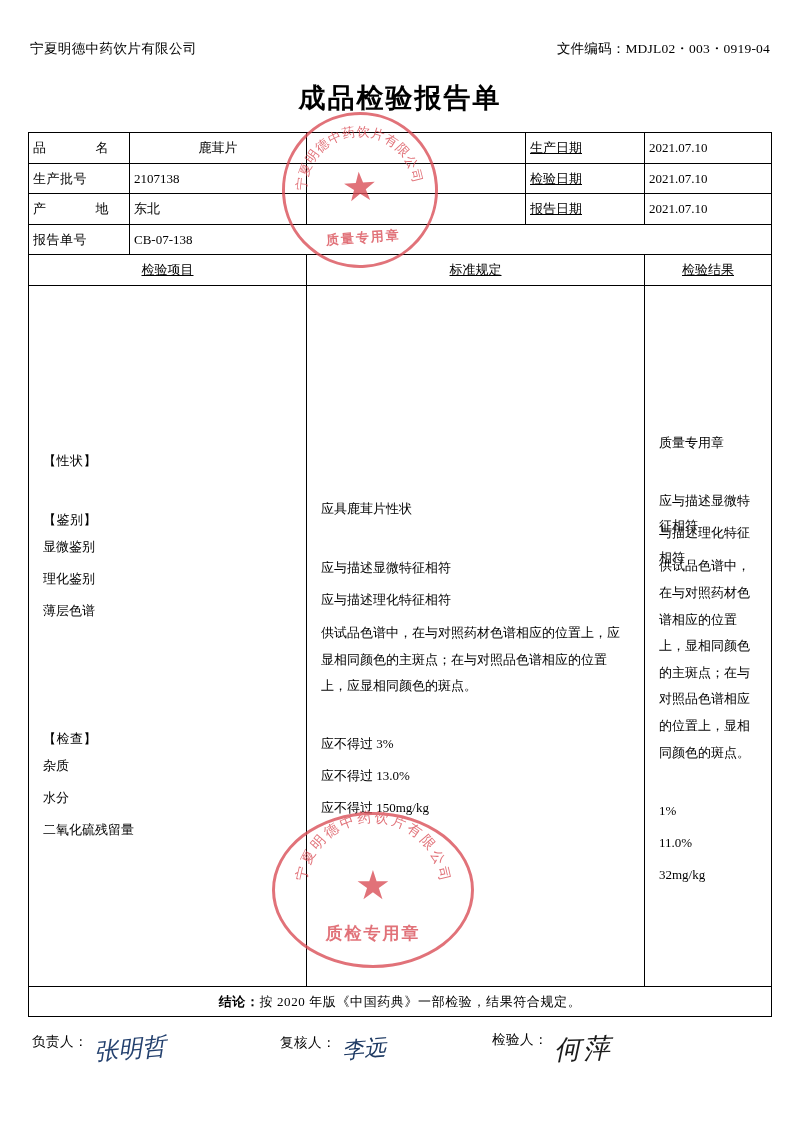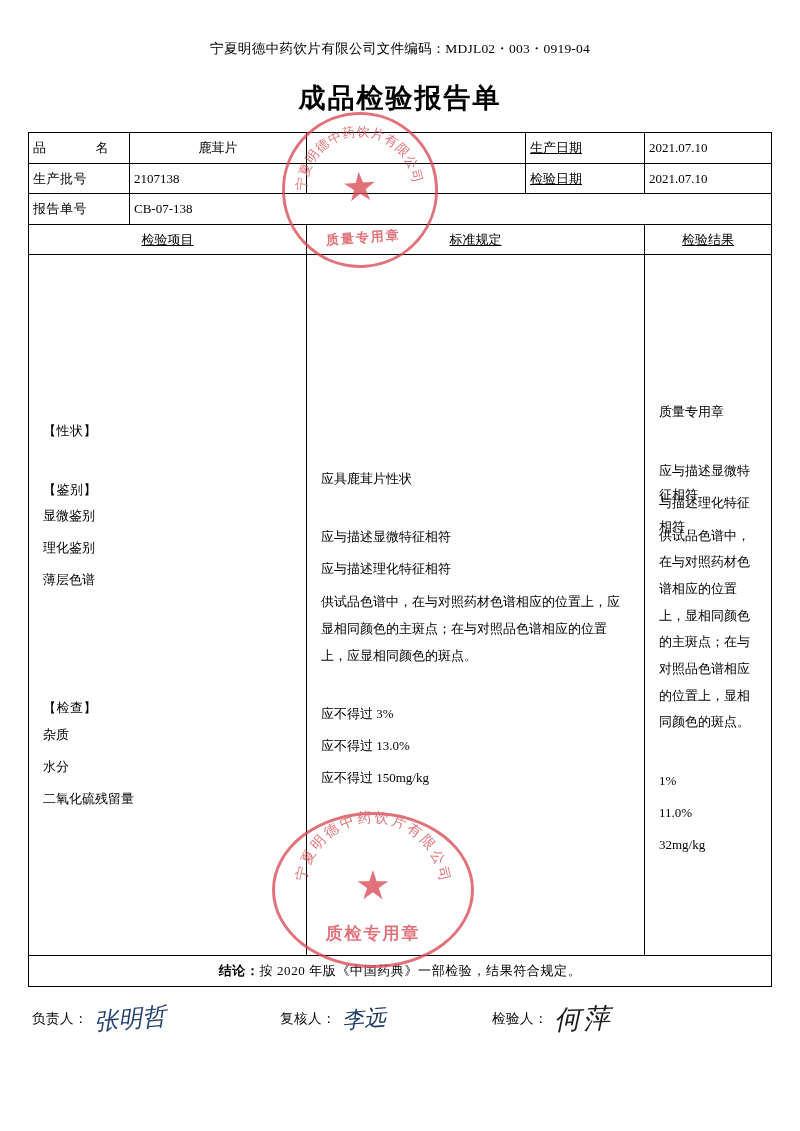--- a/index.html
+++ b/index.html
@@ -18,21 +18,21 @@
   .page {
     position: relative;
     width: 800px;
     height: 1131px;
     box-sizing: border-box;
     padding: 40px 28px 0 28px;
   }
   
   .header-row {
     display: flex;
-    justify-content: center;
+    justify-content: space-between;
     align-items: baseline;
     font-size: 13.5px;
     padding: 0 2px;
   }
   .company-name { letter-spacing: 0.4px; }
   .doc-code { letter-spacing: 0.2px; }
 
   .doc-title {
     text-align: center;
     font-size: 27px;
@@ -107,21 +107,21 @@
   
   .sign-row {
     display: flex;
     margin-top: 14px;
     padding: 0 4px;
     font-size: 13.5px;
     align-items: center;
   }
   .sign {
     display: flex;
-    align-items: center;
+    align-items: flex-start;
   }
   .sign-label { white-space: nowrap; letter-spacing: 0.5px; }
   .sign-mark {
     font-family: "DejaVu Serif", serif;
     color: #23406e;
     font-style: italic;
     font-size: 24px;
     margin-left: 6px;
     transform: rotate(-5deg);
     display: inline-block;
@@ -212,20 +212,27 @@
       <td class="val-name">鹿茸片</td>
       <td class="mid-cell">&nbsp;</td>
       <td class="lbl2">生产日期</td>
       <td class="val2">2021.07.10</td>
     </tr>
     <tr>
       <td class="lbl">生产批号</td>
       <td>2107138</td>
       <td>&nbsp;</td>
       <td class="lbl2">检验日期</td>
+      <td>2021.07.10</td>
+    </tr>
+    <tr>
+      <td class="lbl"><span class="lbl-sp">产　地</span></td>
+      <td>东北</td>
+      <td>&nbsp;</td>
+      <td class="lbl2">报告日期</td>
       <td>2021.07.10</td>
     </tr>
     <tr>
       <td class="lbl">报告单号</td>
       <td colspan="4">CB-07-138</td>
     </tr>
 
     <tr class="sect-head">
       <td colspan="2">
         <span class="u">检验项目</span>

